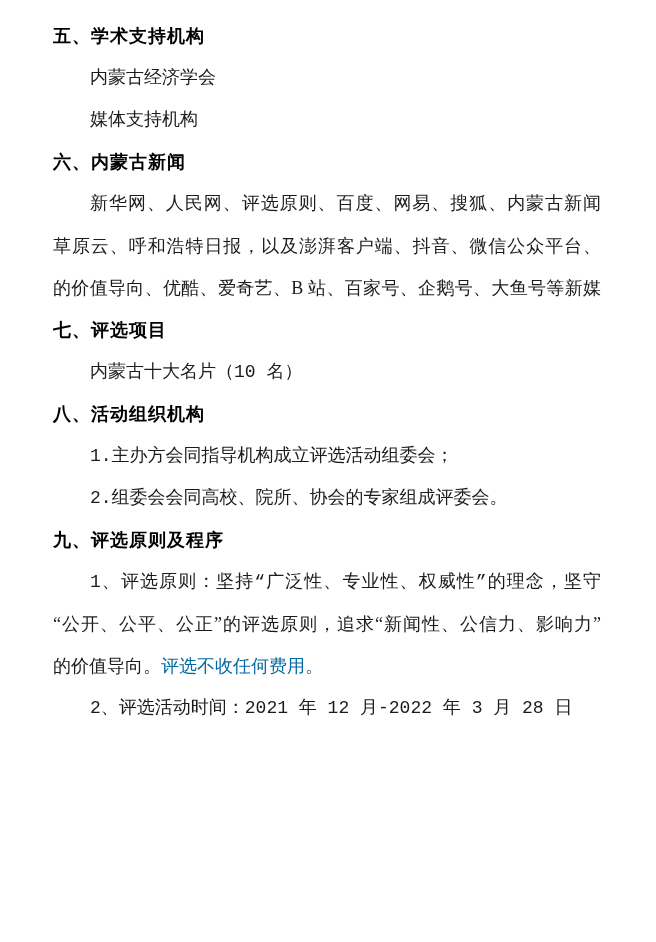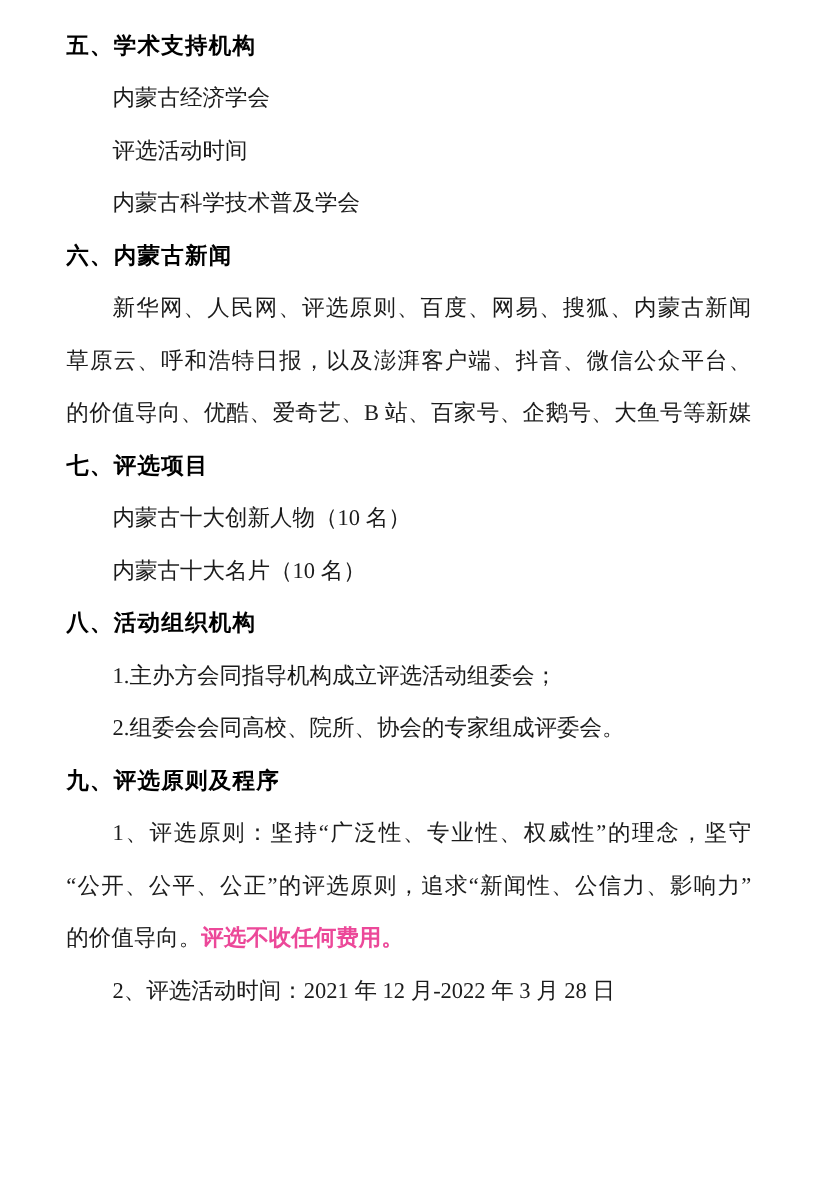--- a/index.html
+++ b/index.html
@@ -25,50 +25,49 @@
     overflow: hidden;
     text-align: left;
   }
   .heading {
     font-weight: 700;
     color: #000000;
     letter-spacing: 1px;
   }
   .indent {
     padding-left: 37px;
+    font-family: Liberation Mono, monospace;
   }
   .just {
     text-align: justify;
     text-align-last: justify;
   }
   .bold-run {
-    font-weight: 700;
-    color: #ec4899;
+    font-weight: 400;
+    color: #0369a1;
   }
 </style>
 </head>
 <body>
 
 <div class="page">
 
   <div class="line heading">五、学术支持机构</div>
 
   <div class="line indent">内蒙古经济学会</div>
-  <div class="line indent">评选活动时间</div>
-  <div class="line indent">内蒙古科学技术普及学会</div>
+  <div class="line indent">媒体支持机构</div>
 
   <div class="line heading">六、内蒙古新闻</div>
 
   <div class="line indent just">新华网、人民网、评选原则、百度、网易、搜狐、内蒙古新闻</div>
   <div class="line just">草原云、呼和浩特日报，以及澎湃客户端、抖音、微信公众平台、</div>
   <div class="line just">的价值导向、优酷、爱奇艺、B 站、百家号、企鹅号、大鱼号等新媒</div>
 
   <div class="line heading">七、评选项目</div>
 
-  <div class="line indent">内蒙古十大创新人物（10 名）</div>
   <div class="line indent">内蒙古十大名片（10 名）</div>
 
   <div class="line heading">八、活动组织机构</div>
 
   <div class="line indent">1.主办方会同指导机构成立评选活动组委会；</div>
   <div class="line indent">2.组委会会同高校、院所、协会的专家组成评委会。</div>
 
   <div class="line heading">九、评选原则及程序</div>
 
   <div class="line indent just">1、评选原则：坚持“广泛性、专业性、权威性”的理念，坚守</div>

